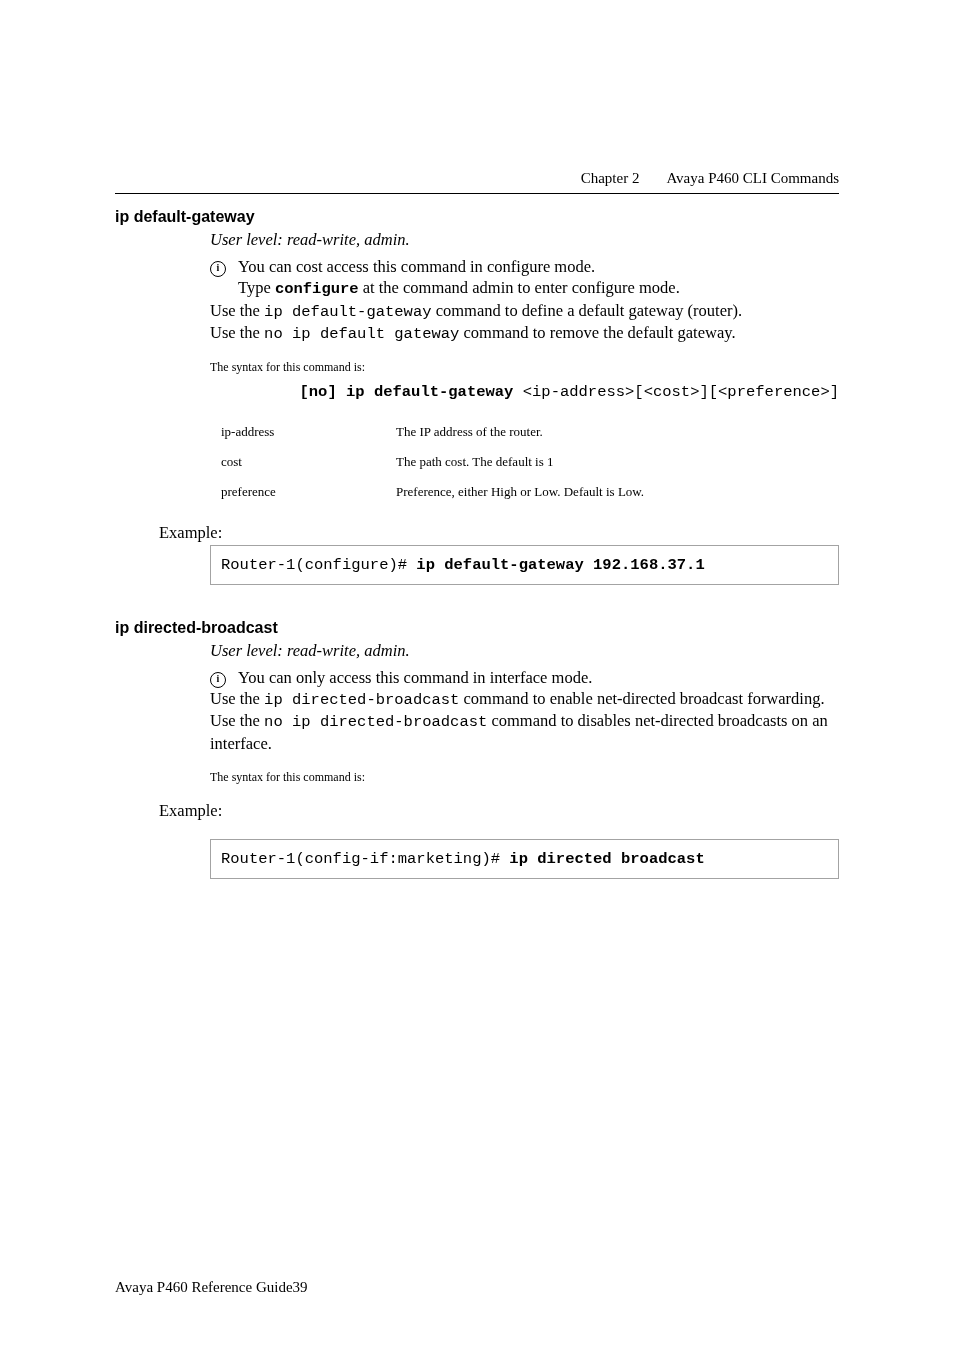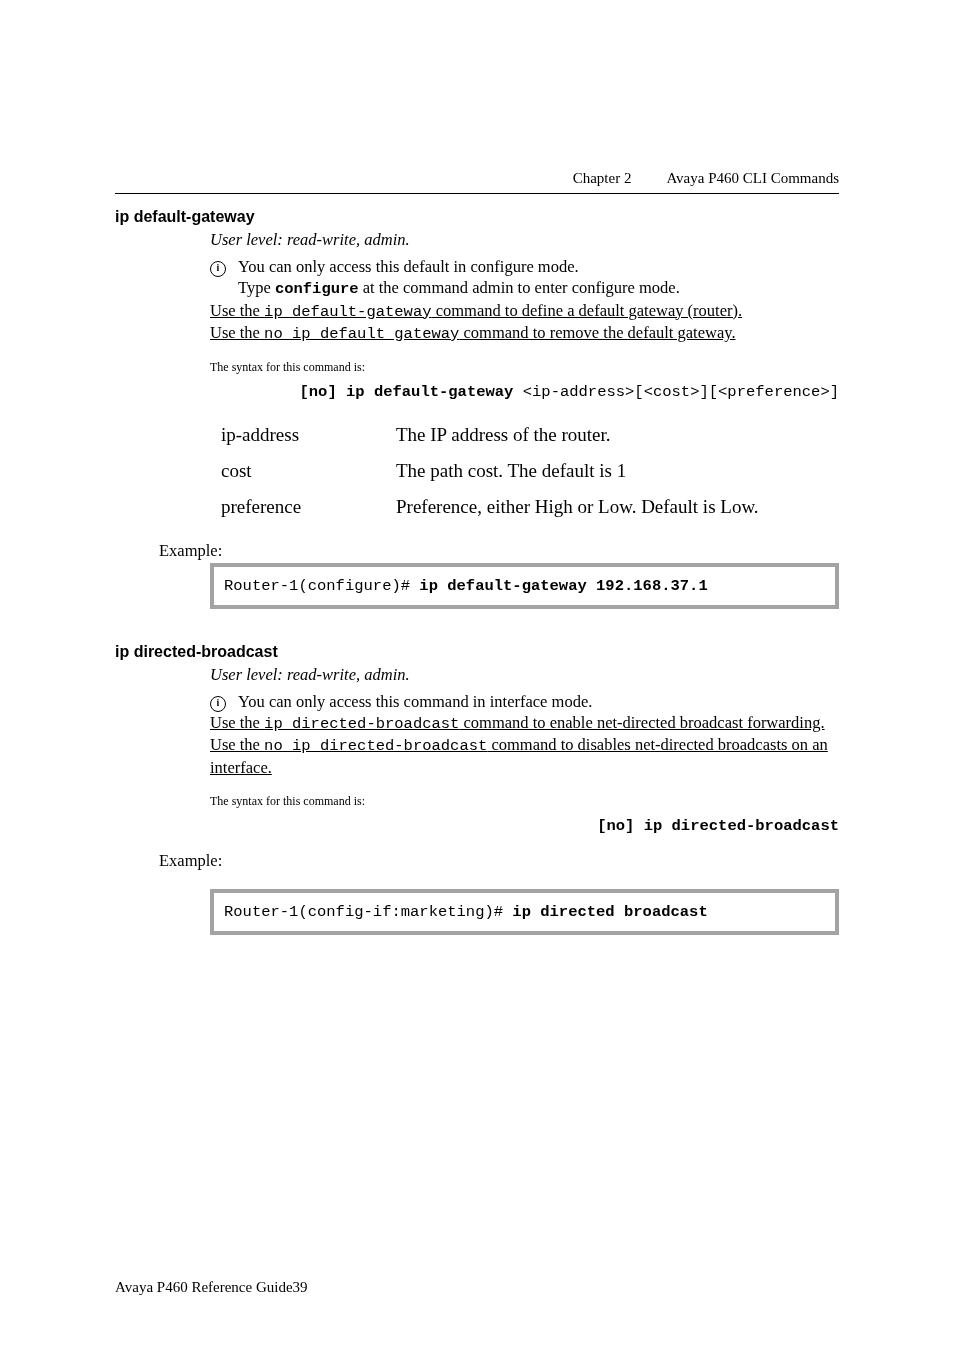--- a/index.html
+++ b/index.html
@@ -17,21 +17,21 @@
     position: relative;
     box-sizing: border-box;
     height: 100%;
   }
   .header-right {
     text-align: right;
     font-size: 15px;
     margin-bottom: 6px;
   }
   .header-right .chapter-label {
-    margin-right: 32px;
+    margin-right: 24px;
   }
   .header-rule {
     border: none;
     border-top: 1.5px solid #000;
     margin: 0 0 14px 0;
   }
   .section-heading {
     font-family: Arial, Helvetica, sans-serif;
     font-weight: bold;
     font-size: 16px;
@@ -40,21 +40,20 @@
   .user-level {
     font-style: italic;
     margin-left: 95px;
     font-size: 16.5px;
     margin-bottom: 6px;
   }
   .block {
     margin-left: 95px;
     font-size: 16.5px;
     line-height: 1.3;
-    text-decoration: underline;
   }
   .indented-lines {
     margin-left: 95px;
     font-size: 16.5px;
     line-height: 1.3;
   }
   .indented-lines .line {
     display: flex;
     align-items: flex-start;
   }
@@ -96,21 +95,21 @@
     margin-bottom: 6px;
   }
   .syntax-line {
     margin-left: 95px;
     font-size: 16.5px;
     margin-bottom: 16px;
     text-align: right;
   }
   .param-table {
     margin-left: 106px;
-    font-size: 19px;
+    font-size: 13px;
     border-collapse: collapse;
   }
   .param-table td {
     padding: 7px 0;
     vertical-align: top;
   }
   .param-table td:first-child {
     width: 175px;
   }
   .example-label {
@@ -119,21 +118,21 @@
     margin-top: 16px;
     margin-bottom: 2px;
   }
   .example-desc {
     margin-left: 95px;
     font-size: 16.5px;
     margin-bottom: 16px;
   }
   .code-box {
     margin-left: 95px;
-    border: 4px solid #a3a3a3;
+    border: 1px solid #a3a3a3;
     padding: 10px 10px;
     font-family: "Courier New", monospace;
     font-size: 15.5px;
     margin-bottom: 34px;
   }
   .footer {
     position: absolute;
     bottom: 55px;
     left: 115px;
     right: 115px;
@@ -153,21 +152,21 @@
     <span>Avaya P460 CLI Commands</span>
   </div>
   <hr class="header-rule">
 
   <div class="section-heading">ip default-gateway</div>
   <div class="user-level">User level: read-write, admin.</div>
 
   <div class="indented-lines">
     <div class="line">
       <span class="icon"><span class="circ">i</span></span>
-      <span>You can only access this default in configure mode.</span>
+      <span>You can cost access this command in configure mode.</span>
     </div>
     <div class="sub">
       <span>Type </span><span class="mono-bold">configure</span><span> at the command admin to enter configure mode.</span>
     </div>
   </div>
 
   <div class="block">
     <span>Use the </span><span class="mono">ip default-gateway</span><span> command to define a default gateway (router).</span>
   </div>
   <div class="block">
@@ -213,23 +212,20 @@
   </div>
 
   <div class="block">
     <span>Use the </span><span class="mono">ip directed-broadcast</span><span> command to enable net-directed broadcast forwarding.</span>
   </div>
   <div class="block">
     <span>Use the </span><span class="mono">no ip directed-broadcast</span><span> command to disables net-directed broadcasts on an interface.</span>
   </div>
 
   <div class="syntax-label">The syntax for this command is:</div>
-  <div class="syntax-line">
-    <span class="mono-bold">[no] ip directed-broadcast</span>
-  </div>
 
   <div class="example-label">Example:</div>
   <div class="spacer16"></div>
 
   <div class="code-box">
     <span>Router-1(config-if:marketing)# </span><span class="mono-bold">ip directed broadcast</span>
   </div>
 
   <div class="footer">
     <span>Avaya P460 Reference Guide</span>

